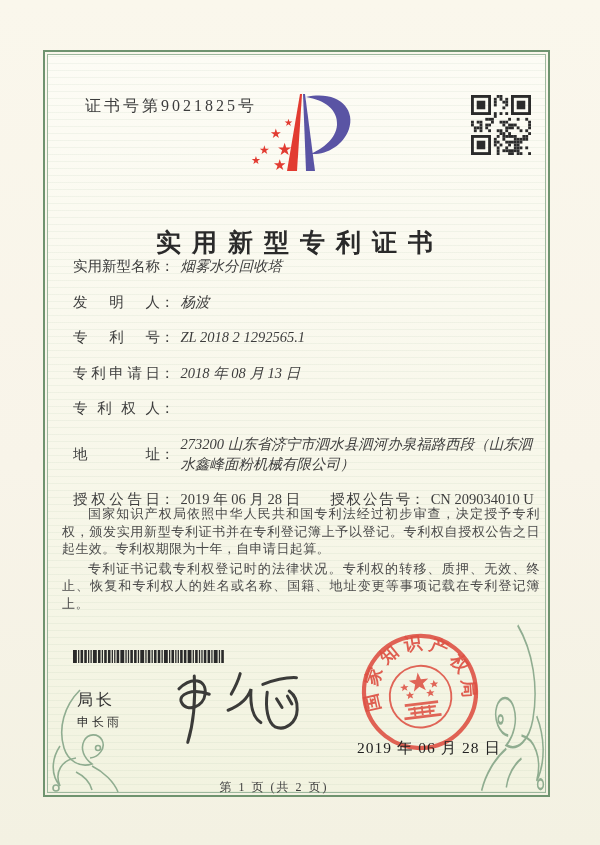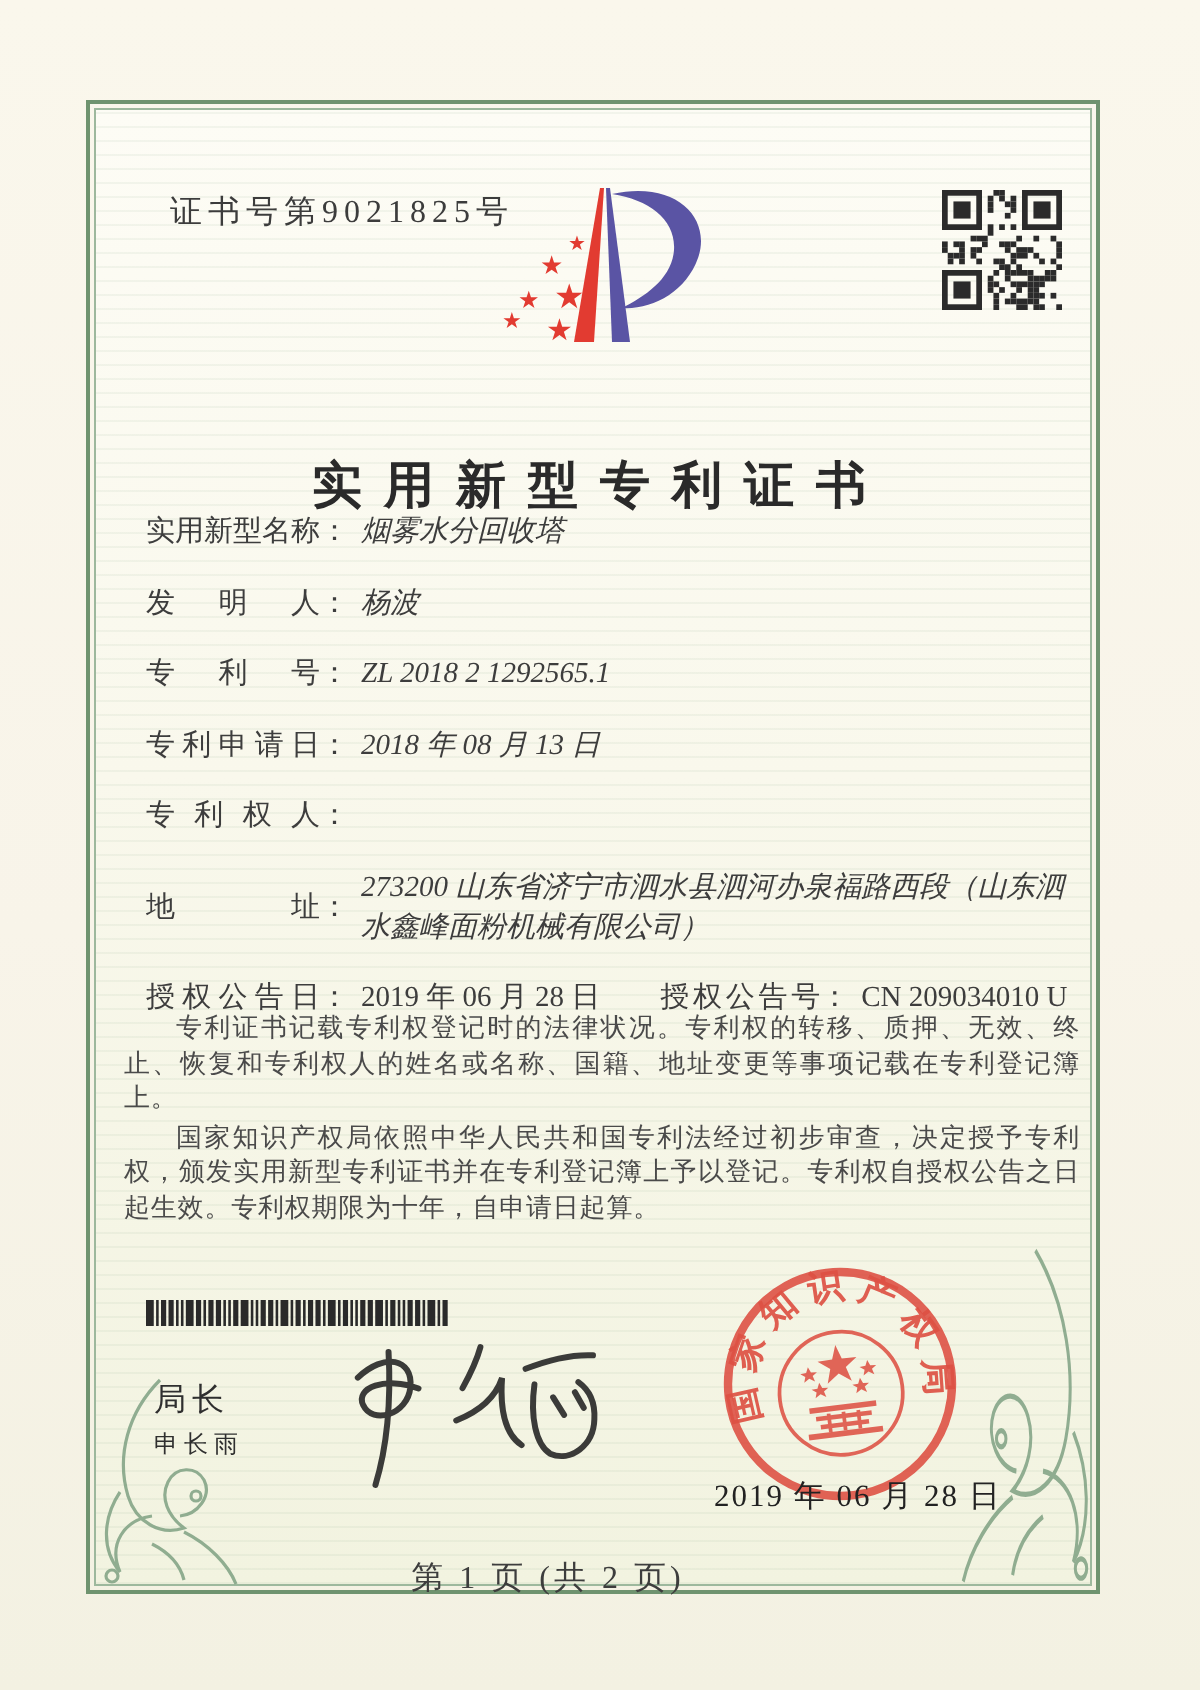--- a/index.html
+++ b/index.html
@@ -45,21 +45,21 @@
     font-size:13px;line-height:17.5px;color:#4a4a4a;letter-spacing:0.4px;text-align:justify;
   }
   .body-text p{margin:0 0 2px 0;text-indent:2em;}
   
   .barcode{position:absolute;left:73px;top:650px;width:152px;height:13px;}
   .chief-label{position:absolute;left:77px;top:690px;font-size:16px;letter-spacing:3px;color:#2f2f2f;font-family:"Liberation Sans","DejaVu Sans",sans-serif;}
   .chief-name{position:absolute;left:77px;top:714px;font-size:12px;letter-spacing:3px;color:#2f2f2f;font-family:Liberation Sans, sans-serif;}
   .signature{position:absolute;left:158px;top:668px;width:150px;height:80px;transform:rotate(-3deg);}
   .seal{position:absolute;left:350px;top:622px;width:140px;height:140px;transform:rotate(-7deg);opacity:0.92;}
   .seal-date{position:absolute;left:357px;top:738px;font-size:15.5px;letter-spacing:1px;color:#222;}
-  .page-num{position:absolute;left:0;top:779px;width:548px;text-align:center;font-size:16px;color:#3d3d3d;letter-spacing:2px;}
+  .page-num{position:absolute;left:0;top:779px;width:548px;text-align:center;font-size:12px;color:#3d3d3d;letter-spacing:2px;}
   .back-note{position:absolute;left:0;top:846px;width:600px;text-align:center;font-size:12.5px;color:#4a4a4a;letter-spacing:3px;font-style:italic;}
   
   .logo{position:absolute;left:243px;top:84px;width:118px;height:88px;}
   .logo .star{position:absolute;color:#e23b31;line-height:1;font-family:"DejaVu Sans",sans-serif;}
   
   .qr{position:absolute;left:471px;top:95px;width:60px;height:60px;}
   
   .flourish-left{position:absolute;left:46px;top:688px;width:80px;height:106px;}
   .flourish-right{position:absolute;left:474px;top:622px;width:76px;height:172px;transform:scaleX(-1);}
 </style>
@@ -250,22 +250,22 @@
       <span>2019 年 06 月 28 日</span>
       <span class="grant-pair2">
         <span class="flabel">授权公告号</span>
           <span class="fcolon">：</span>
         <span>CN 209034010 U</span>
       </span>
     </div>
   </div>
 
   <div class="body-text">
+    <p>国家知识产权局依照中华人民共和国专利法经过初步审查，决定授予专利权，颁发实用新型专利证书并在专利登记簿上予以登记。专利权自授权公告之日起生效。专利权期限为十年，自申请日起算。</p>
     <p>专利证书记载专利权登记时的法律状况。专利权的转移、质押、无效、终止、恢复和专利权人的姓名或名称、国籍、地址变更等事项记载在专利登记簿上。</p>
-    <p>国家知识产权局依照中华人民共和国专利法经过初步审查，决定授予专利权，颁发实用新型专利证书并在专利登记簿上予以登记。专利权自授权公告之日起生效。专利权期限为十年，自申请日起算。</p>
   </div>
 
   <svg class="barcode" id="barcode-svg" viewBox="0 0 152 13" preserveAspectRatio="none">
       <rect x="0.00" y="0" width="3.88" height="13" fill="#2a2a2a"></rect>
       <rect x="5.05" y="0" width="1.29" height="13" fill="#2a2a2a"></rect>
       <rect x="7.50" y="0" width="2.59" height="13" fill="#2a2a2a"></rect>
       <rect x="11.25" y="0" width="2.59" height="13" fill="#2a2a2a"></rect>
       <rect x="15.01" y="0" width="1.29" height="13" fill="#2a2a2a"></rect>
       <rect x="17.46" y="0" width="1.29" height="13" fill="#2a2a2a"></rect>
       <rect x="19.92" y="0" width="3.88" height="13" fill="#2a2a2a"></rect>

